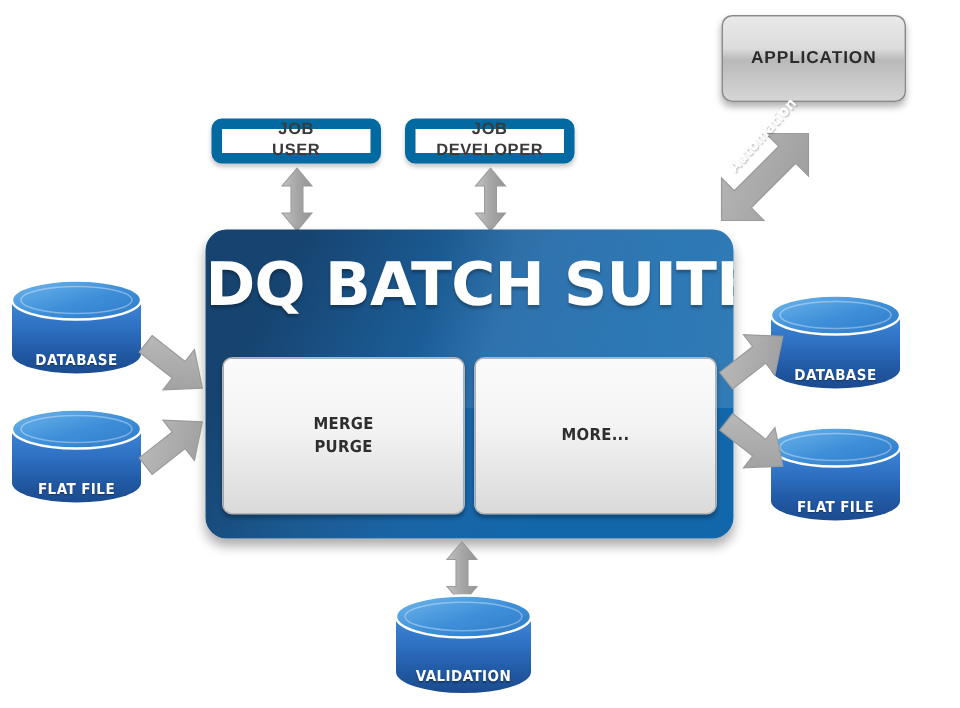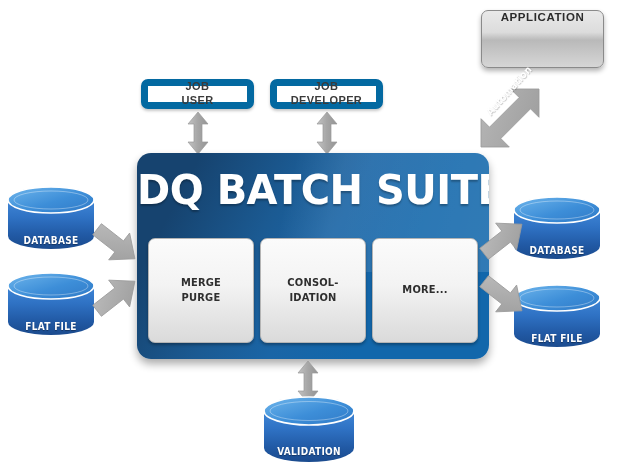--- a/index.html
+++ b/index.html
@@ -41,20 +41,21 @@
 
   
   .app-box {
     box-sizing: border-box;
     border: 1px solid #8a8a8a;
     border-radius: 7px;
     background: linear-gradient(to bottom,
         #e9e9e9 0%, #dcdcdc 38%, #b9b9b9 52%, #c9c9c9 78%, #d6d6d6 100%);
     box-shadow: 0 3px 5px rgba(0,0,0,0.30);
     display: flex;
+    align-items: center;
     justify-content: center;
     color: #2b2b2b;
     font-size: 11.5px;
     font-weight: bold;
     letter-spacing: 0.6px;
   }
 
   
   .suite-panel {
     box-sizing: border-box;
@@ -216,26 +217,20 @@
 
 
 
       <div class="step-box">
         <div>
           <div>MERGE</div>
           <div>PURGE</div>
         </div>
       </div>
 
-      <div class="step-box">
-        <div>
-          <div>CONSOL-</div>
-          <div>IDATION</div>
-        </div>
-      </div>
 
       <div class="step-box">
         <div>
           <div>MORE...</div>
         </div>
       </div>
 
     </div>
   </div>
 

